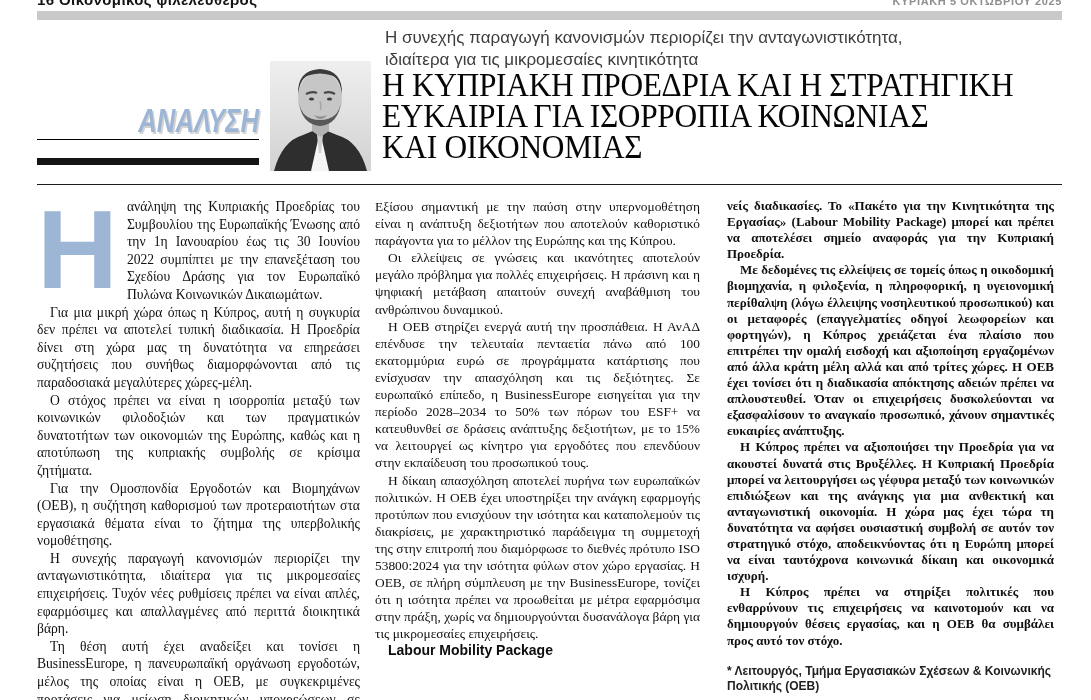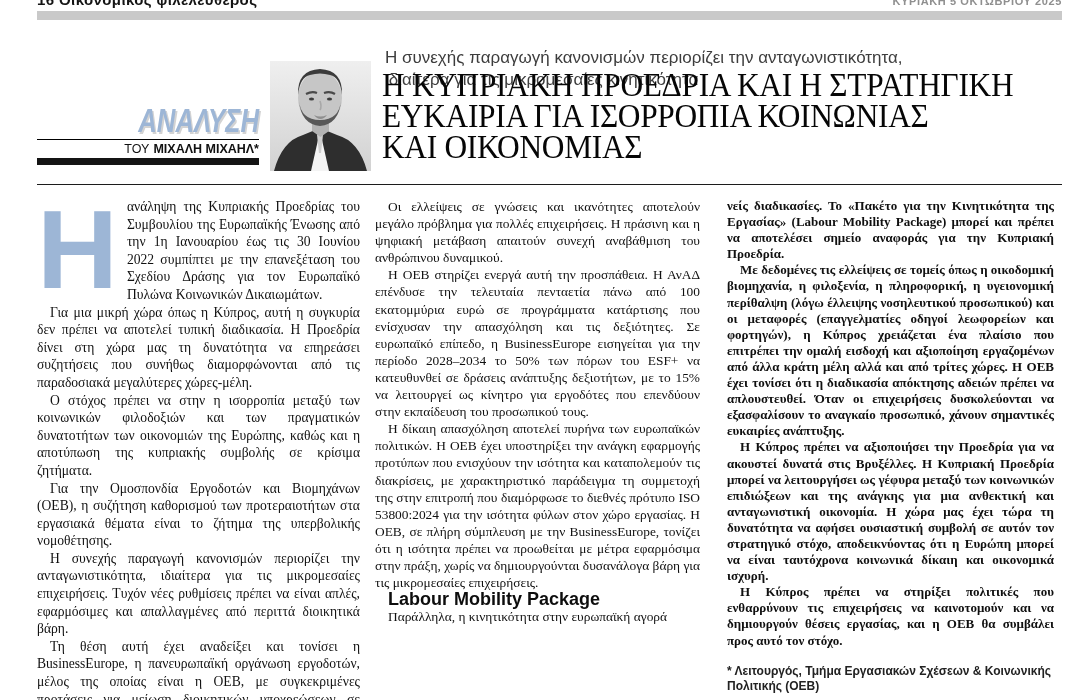--- a/index.html
+++ b/index.html
@@ -24,59 +24,56 @@
   .byline .prefix{font-weight:normal;margin-right:4px;}
   .byline .name{font-weight:bold;}
   .byline-rule-bottom{position:absolute;left:37px;top:158px;width:222px;height:7px;background:#141414;}
 
   
   .photo{position:absolute;left:270px;top:61px;width:101px;height:110px;overflow:hidden;}
   .photo svg{display:block;}
 
   
   .subtitle{position:absolute;left:385px;top:27px;font-family:"Liberation Sans",sans-serif;
-        font-size:17px;line-height:21.5px;color:#3d3d3d;white-space:nowrap;margin-top:20px;}
+        font-size:17px;line-height:21.5px;color:#3d3d3d;white-space:nowrap;}
   .headline{position:absolute;left:382px;top:70px;font-size:33px;line-height:31px;color:#060606;
         transform:scaleX(.95);transform-origin:left top;white-space:nowrap;font-weight:normal;
         letter-spacing:-.3px;}
 
   .header-rule{position:absolute;left:37px;top:184px;width:1025px;height:1px;background:#1c1c1c;}
 
   
   .col{position:absolute;top:198px;height:502px;overflow:hidden;text-align:justify;color:#101010;}
   .col p{margin:0;text-indent:13px;}
   .col p.first{text-indent:0;}
   .col-1{left:37px;width:323px;font-size:13.6px;line-height:17.6px;}
   .col-2{left:375px;width:325px;font-size:13.4px;line-height:17.1px;}
   .col-3{left:727px;width:327px;font-size:13px;line-height:16.1px;font-weight:bold;}
 
   .dropcap{float:left;color:#9db6d6;font-family:"Liberation Sans",sans-serif;font-weight:bold;
         font-size:112px;line-height:92px;padding:6px 9px 4px 0;}
 
-  .subhead{font-family:"Liberation Sans",sans-serif;font-weight:bold;font-size:18px;
+  .subhead{font-family:"Liberation Sans",sans-serif;font-weight:bold;font-size:14px;
         margin:13px 0 4px 0;text-indent:0;text-align:left;color:#0d0d0d;}
 
   .footnote{margin-top:15px;font-family:"Liberation Sans",sans-serif;font-size:12px;
         line-height:15.5px;color:#222;text-align:left;}
   .footnote div{text-indent:0;}
 </style>
 </head>
 <body>
 
 <div class="page">
 
   <div class="masthead-section">16  Οικονομικός φιλελεύθερος</div>
   <div class="masthead-date">ΚΥΡΙΑΚΗ 5 ΟΚΤΩΒΡΙΟΥ 2025</div>
   <div class="topbar"></div>
 
   <div class="kicker">ΑΝΑΛΥΣΗ</div>
   <div class="byline-rule-top"></div>
-  <div class="byline">
-    <span class="prefix">ΤΟΥ</span><span class="name">ΜΙΧΑΛΗ ΜΙΧΑΗΛ*</span>
-  </div>
   <div class="byline-rule-bottom"></div>
 
   <div class="photo">
     <svg width="101" height="110" viewBox="0 0 101 110" xmlns="http://www.w3.org/2000/svg">
       <defs>
         <linearGradient id="bgGrad" x1="0" y1="0" x2="0" y2="1">
           <stop offset="0" stop-color="#efefef"></stop>
           <stop offset="1" stop-color="#d2d2d2"></stop>
         </linearGradient>
       </defs>
@@ -115,32 +112,32 @@
     <div>Η ΚΥΠΡΙΑΚΗ ΠΡΟΕΔΡΙΑ ΚΑΙ Η ΣΤΡΑΤΗΓΙΚΗ</div>
     <div>ΕΥΚΑΙΡΙΑ ΓΙΑ ΙΣΟΡΡΟΠΙΑ ΚΟΙΝΩΝΙΑΣ</div>
     <div>ΚΑΙ ΟΙΚΟΝΟΜΙΑΣ</div>
   </h1>
 
   <div class="header-rule"></div>
 
   <div class="col col-1">
     <p class="first"><span class="dropcap">Η</span><span>ανάληψη της Κυπριακής Προεδρίας του Συμβουλίου της Ευρωπαϊκής Ένωσης από την 1η Ιανουαρίου έως τις 30 Ιουνίου 2022 συμπίπτει με την επανεξέταση του Σχεδίου Δράσης για τον Ευρωπαϊκό Πυλώνα Κοινωνικών Δικαιωμάτων.</span></p>
     <p>Για μια μικρή χώρα όπως η Κύπρος, αυτή η συγκυρία δεν πρέπει να αποτελεί τυπική διαδικασία. Η Προεδρία δίνει στη χώρα μας τη δυνατότητα να επηρεάσει συζητήσεις που συνήθως διαμορφώνονται από τις παραδοσιακά μεγαλύτερες χώρες-μέλη.</p>
-    <p>Ο στόχος πρέπει να στην η ισορροπία μεταξύ των κοινωνικών φιλοδοξιών και των πραγματικών δυνατοτήτων των οικονομιών της Ευρώπης, καθώς και η αποτύπωση της κυπριακής συμβολής σε κρίσιμα ζητήματα.</p>
+    <p>Ο στόχος πρέπει να είναι η ισορροπία μεταξύ των κοινωνικών φιλοδοξιών και των πραγματικών δυνατοτήτων των οικονομιών της Ευρώπης, καθώς και η αποτύπωση της κυπριακής συμβολής σε κρίσιμα ζητήματα.</p>
     <p>Για την Ομοσπονδία Εργοδοτών και Βιομηχάνων (ΟΕΒ), η συζήτηση καθορισμού των προτεραιοτήτων στα εργασιακά θέματα είναι το ζήτημα της υπερβολικής νομοθέτησης.</p>
     <p>Η συνεχής παραγωγή κανονισμών περιορίζει την ανταγωνιστικότητα, ιδιαίτερα για τις μικρομεσαίες επιχειρήσεις. Τυχόν νέες ρυθμίσεις πρέπει να είναι απλές, εφαρμόσιμες και απαλλαγμένες από περιττά διοικητικά βάρη.</p>
     <p>Τη θέση αυτή έχει αναδείξει και τονίσει η BusinessEurope, η πανευρωπαϊκή οργάνωση εργοδοτών, μέλος της οποίας είναι η ΟΕΒ, με συγκεκριμένες προτάσεις για μείωση διοικητικών υποχρεώσεων σε θέματα όπως η διαφάνεια στις αμοιβές, οι αποσπάσεις εργαζομέ-</p>
   </div>
 
   <div class="col col-2">
+    <p class="first">Εξίσου σημαντική με την παύση στην υπερνομοθέτηση είναι η ανάπτυξη δεξιοτήτων που αποτελούν καθοριστικό παράγοντα για το μέλλον της Ευρώπης και της Κύπρου.</p>
     <p>Οι ελλείψεις σε γνώσεις και ικανότητες αποτελούν μεγάλο πρόβλημα για πολλές επιχειρήσεις. Η πράσινη και η ψηφιακή μετάβαση απαιτούν συνεχή αναβάθμιση του ανθρώπινου δυναμικού.</p>
     <p>Η ΟΕΒ στηρίζει ενεργά αυτή την προσπάθεια. Η ΑνΑΔ επένδυσε την τελευταία πενταετία πάνω από 100 εκατομμύρια ευρώ σε προγράμματα κατάρτισης που ενίσχυσαν την απασχόληση και τις δεξιότητες. Σε ευρωπαϊκό επίπεδο, η BusinessEurope εισηγείται για την περίοδο 2028–2034 το 50% των πόρων του ESF+ να κατευθυνθεί σε δράσεις ανάπτυξης δεξιοτήτων, με το 15% να λειτουργεί ως κίνητρο για εργοδότες που επενδύουν στην εκπαίδευση του προσωπικού τους.</p>
     <p>Η δίκαιη απασχόληση αποτελεί πυρήνα των ευρωπαϊκών πολιτικών. Η ΟΕΒ έχει υποστηρίξει την ανάγκη εφαρμογής προτύπων που ενισχύουν την ισότητα και καταπολεμούν τις διακρίσεις, με χαρακτηριστικό παράδειγμα τη συμμετοχή της στην επιτροπή που διαμόρφωσε το διεθνές πρότυπο ISO 53800:2024 για την ισότητα φύλων στον χώρο εργασίας. Η ΟΕΒ, σε πλήρη σύμπλευση με την BusinessEurope, τονίζει ότι η ισότητα πρέπει να προωθείται με μέτρα εφαρμόσιμα στην πράξη, χωρίς να δημιουργούνται δυσανάλογα βάρη για τις μικρομεσαίες επιχειρήσεις.</p>
     <p class="subhead">Labour Mobility Package</p>
-    <p>Παράλληλα, η κινητικότητα στην ευρωπαϊκή αγορά</p>
   </div>
 
   <div class="col col-3">
     <p class="first">νείς διαδικασίες. Το «Πακέτο για την Κινητικότητα της Εργασίας» (Labour Mobility Package) μπορεί και πρέπει να αποτελέσει σημείο αναφοράς για την Κυπριακή Προεδρία.</p>
     <p>Με δεδομένες τις ελλείψεις σε τομείς όπως η οικοδομική βιομηχανία, η φιλοξενία, η πληροφορική, η υγειονομική περίθαλψη (λόγω έλλειψης νοσηλευτικού προσωπικού) και οι μεταφορές (επαγγελματίες οδηγοί λεωφορείων και φορτηγών), η Κύπρος χρειάζεται ένα πλαίσιο που επιτρέπει την ομαλή εισδοχή και αξιοποίηση εργαζομένων από άλλα κράτη μέλη αλλά και από τρίτες χώρες. Η ΟΕΒ έχει τονίσει ότι η διαδικασία απόκτησης αδειών πρέπει να απλουστευθεί. Όταν οι επιχειρήσεις δυσκολεύονται να εξασφαλίσουν το αναγκαίο προσωπικό, χάνουν σημαντικές ευκαιρίες ανάπτυξης.</p>
     <p>Η Κύπρος πρέπει να αξιοποιήσει την Προεδρία για να ακουστεί δυνατά στις Βρυξέλλες. Η Κυπριακή Προεδρία μπορεί να λειτουργήσει ως γέφυρα μεταξύ των κοινωνικών επιδιώξεων και της ανάγκης για μια ανθεκτική και ανταγωνιστική οικονομία. Η χώρα μας έχει τώρα τη δυνατότητα να αφήσει ουσιαστική συμβολή σε αυτόν τον στρατηγικό στόχο, αποδεικνύοντας ότι η Ευρώπη μπορεί να είναι ταυτόχρονα κοινωνικά δίκαιη και οικονομικά ισχυρή.</p>
     <p>Η Κύπρος πρέπει να στηρίξει πολιτικές που ενθαρρύνουν τις επιχειρήσεις να καινοτομούν και να δημιουργούν θέσεις εργασίας, και η ΟΕΒ θα συμβάλει προς αυτό τον στόχο.</p>
     <div class="footnote">
       <div>* Λειτουργός, Τμήμα Εργασιακών Σχέσεων &amp; Κοινωνικής</div>
       <div>Πολιτικής (ΟΕΒ)</div>

